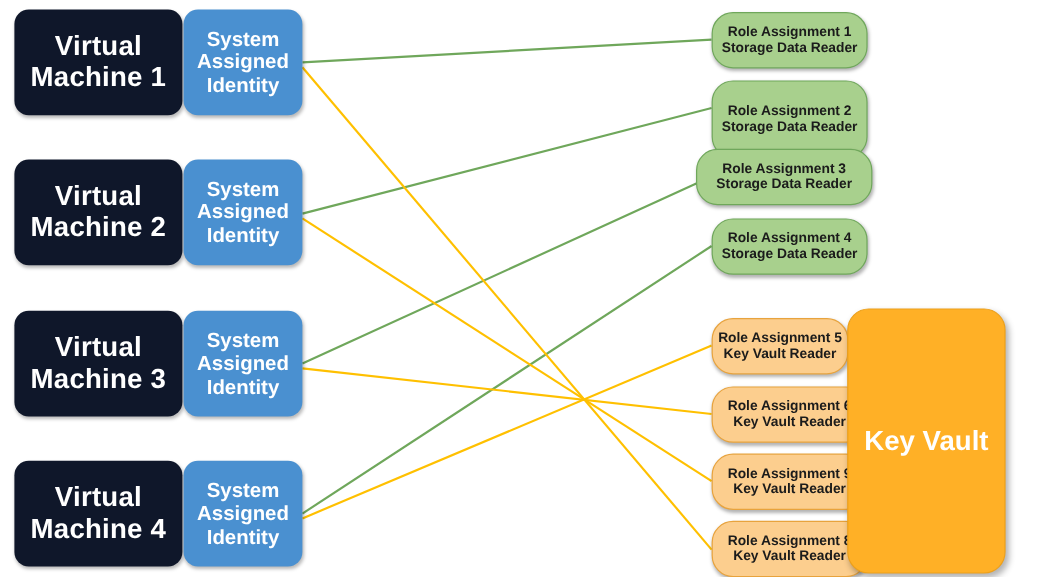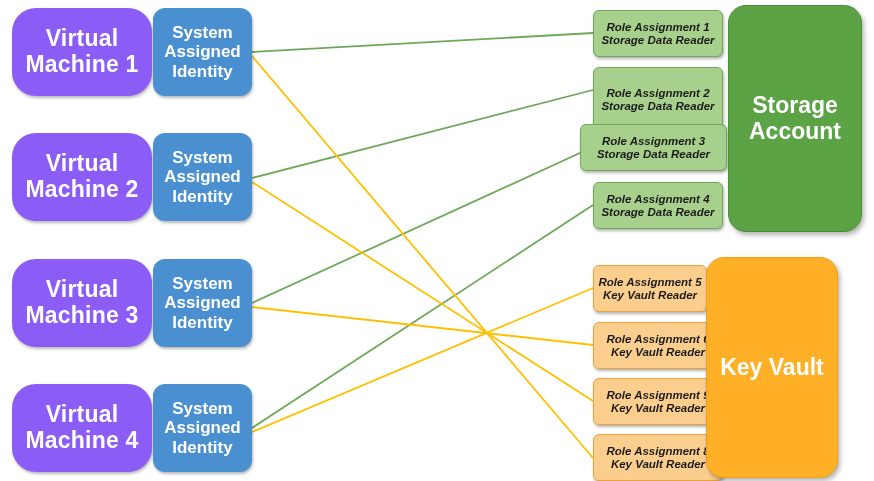--- a/index.html
+++ b/index.html
@@ -28,43 +28,42 @@
   .node {
     position: absolute;
     box-sizing: border-box;
     display: flex;
     align-items: center;
     justify-content: center;
     text-align: center;
     line-height: 1.12;
   }
   .vm-box {
-    background: #8b5cf6;
+    background: #0f172a;
     color: #ffffff;
-    border-radius: 24px;
+    border-radius: 12px;
     font-size: 23px;
     font-weight: bold;
     letter-spacing: 0.2px;
     box-shadow: 1px 2px 3px rgba(0,0,0,0.28);
   }
   .identity-box {
     background: #4A90D0;
     color: #ffffff;
     border-radius: 12px;
     font-size: 17px;
     font-weight: bold;
     box-shadow: 1px 2px 3px rgba(0,0,0,0.28);
   }
   .role-box {
-    border-radius: 6px;
+    border-radius: 18px;
     font-size: 11.5px;
     font-weight: bold;
     color: #1b1b1b;
     box-shadow: 1px 2px 3px rgba(0,0,0,0.3);
-    font-style: italic;
   }
   .role-storage {
     background: #A8D08D;
     border: 1px solid #6FA75B;
   }
   .role-keyvault {
     background: #FCCE8E;
     border: 1px solid #E8A33D;
   }
   .resource-box {
@@ -170,21 +169,17 @@
   </div>
   <div class="node role-box role-keyvault" style="left:593px; top:378px; width:130px; height:47px;">
     <span class="lbl">Role Assignment 9
 Key Vault Reader</span>
   </div>
   <div class="node role-box role-keyvault" style="left:593px; top:434px; width:130px; height:47px;">
     <span class="lbl">Role Assignment 8
 Key Vault Reader</span>
   </div>
 
-  <div class="node resource-box resource-storage" style="left:728px; top:5px; width:134px; height:227px;">
-    <span class="lbl">Storage
-Account</span>
-  </div>
   <div class="node resource-box resource-keyvault" style="left:706px; top:257px; width:132px; height:221px;">
     <span class="lbl">Key Vault</span>
   </div>
 
 </div>
 
 </body></html>

